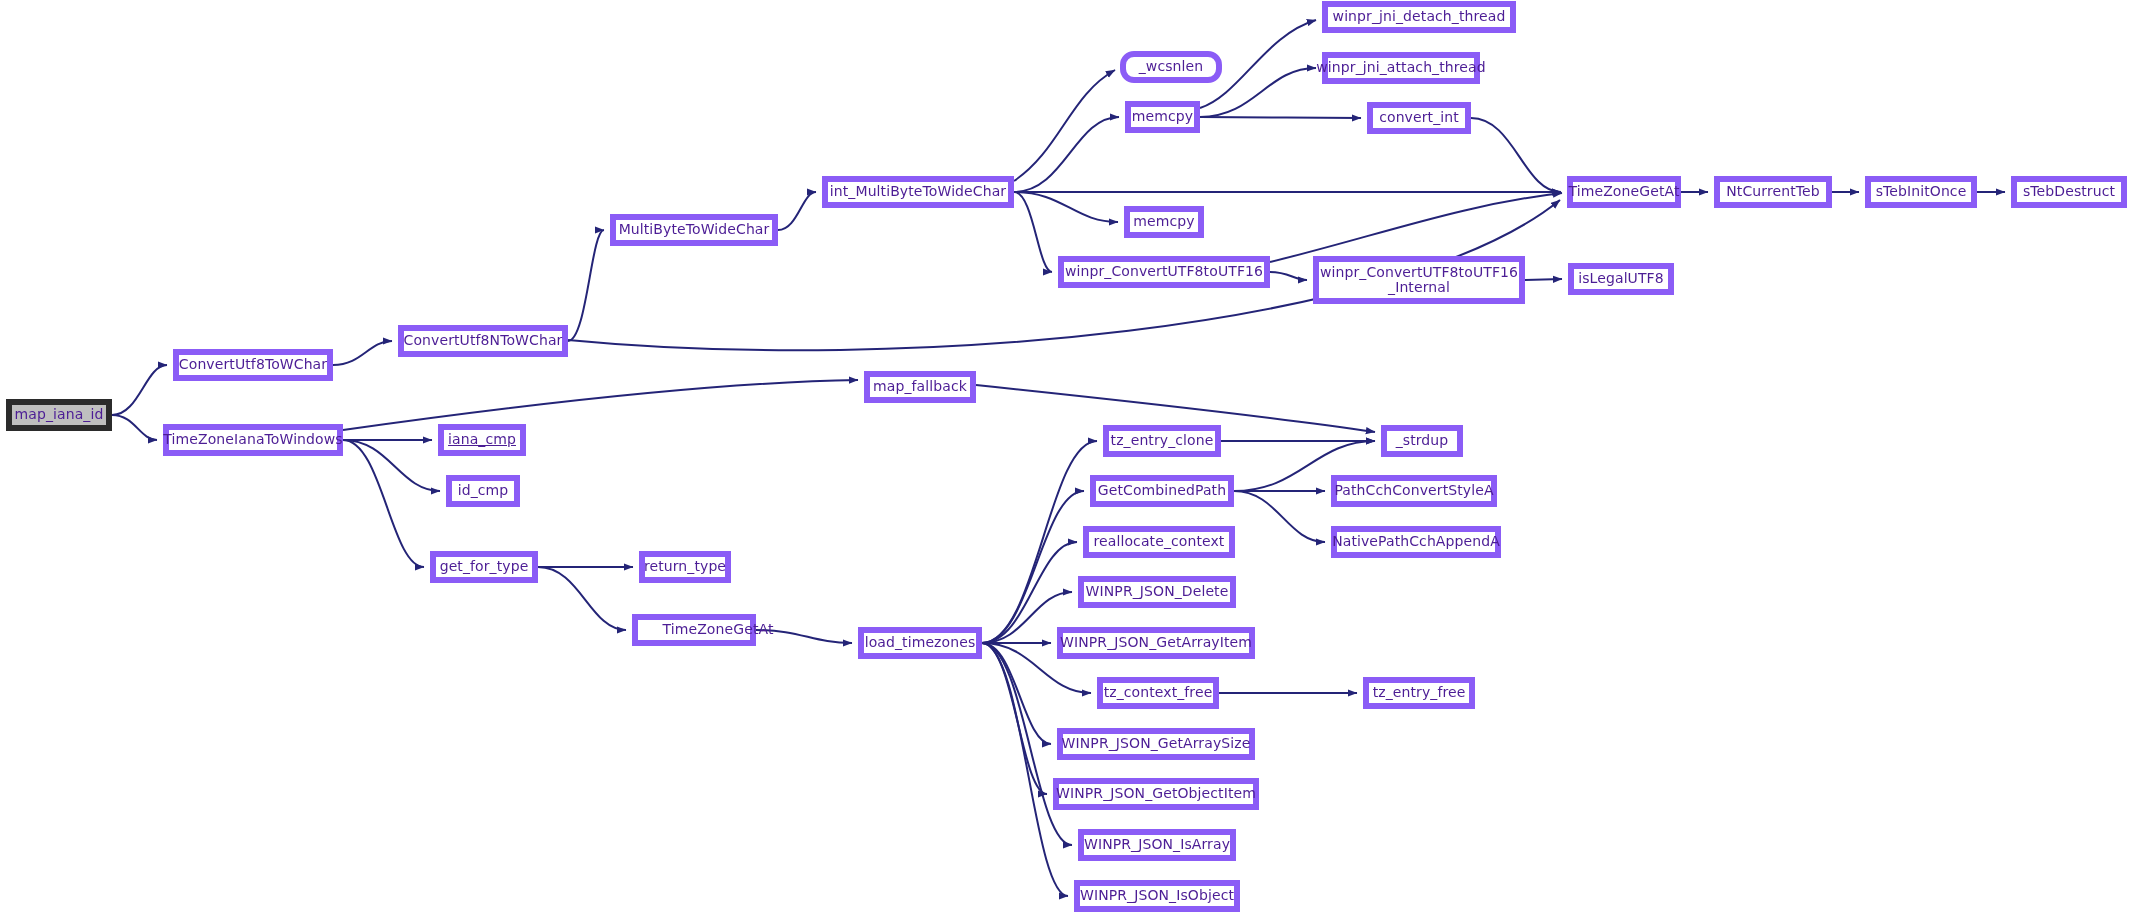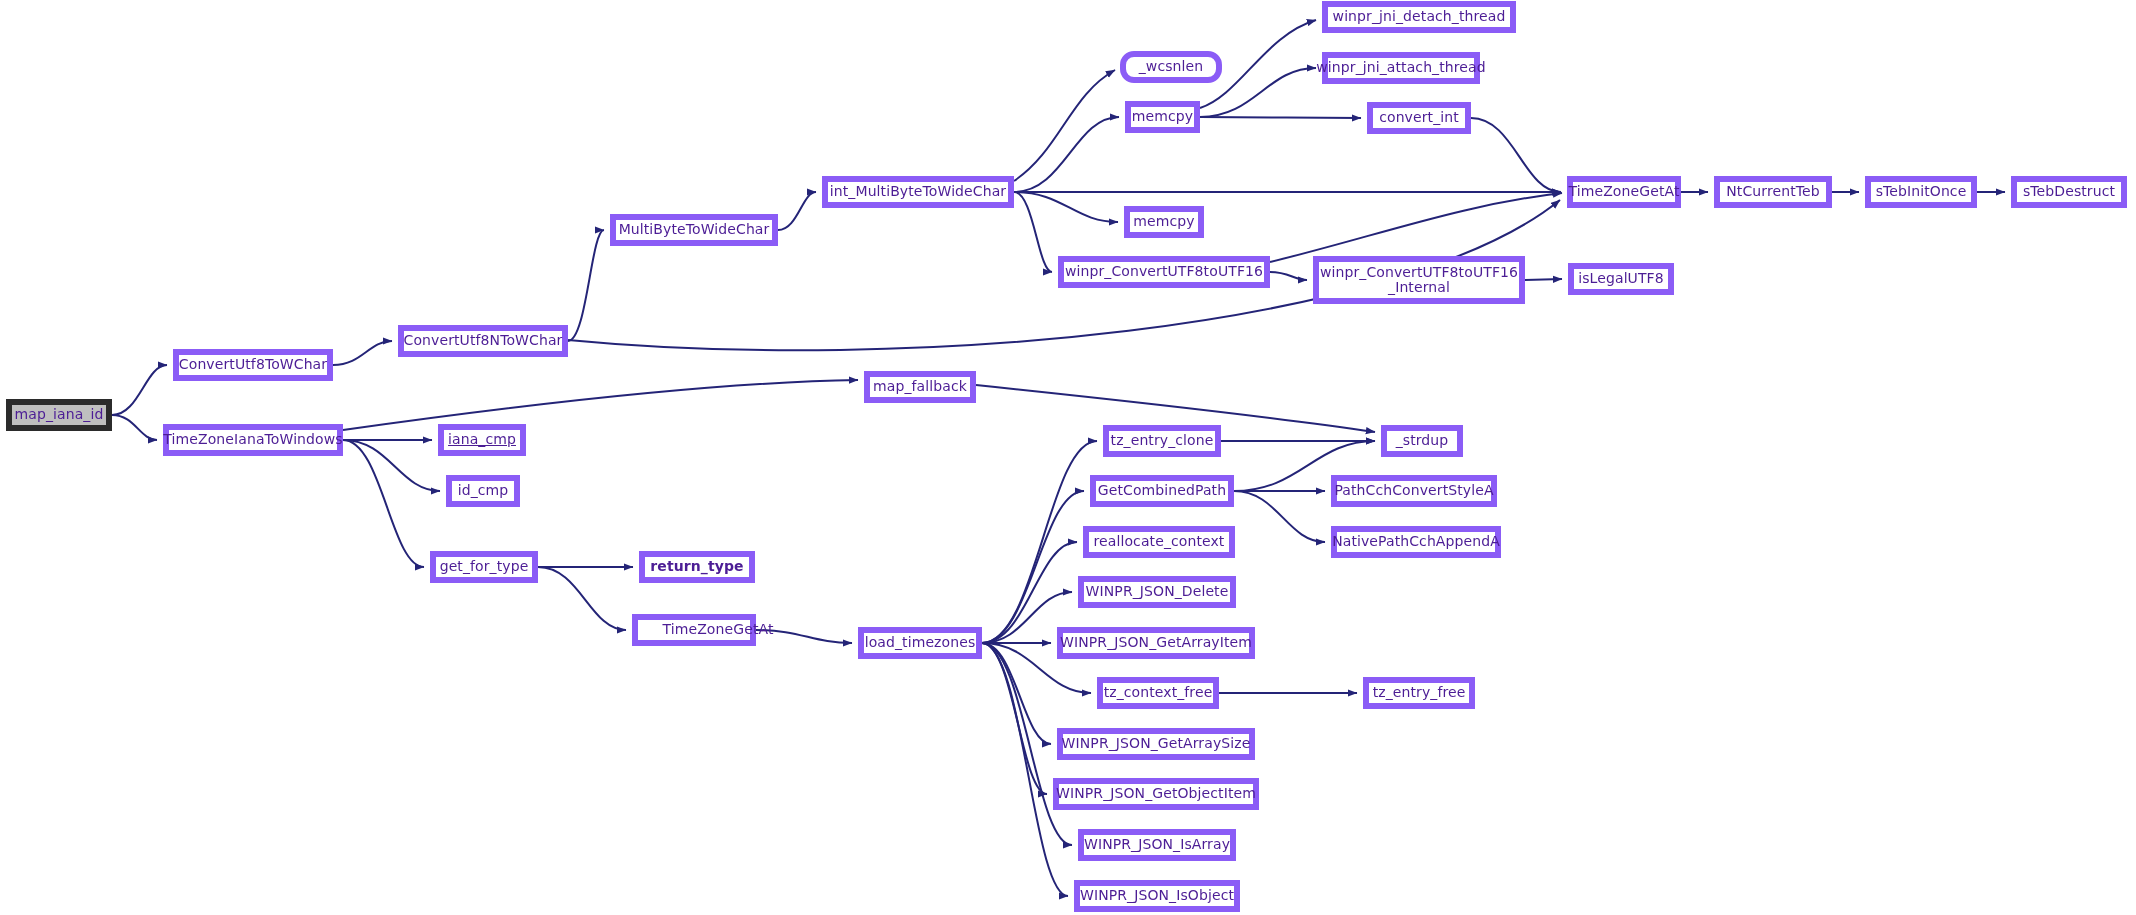--- a/index.html
+++ b/index.html
@@ -124,21 +124,21 @@
 _Internal</span></div>
       <div class="node" style="left: 1568px; top: 263px; width: 106px; height: 32px;"><span class="label">isLegalUTF8</span></div>
       <div class="node" style="left: 1567px; top: 176px; width: 114px; height: 32px;"><span class="label">TimeZoneGetAt</span></div>
       <div class="node" style="left: 1714px; top: 176px; width: 118px; height: 32px;"><span class="label">NtCurrentTeb</span></div>
       <div class="node" style="left: 1865px; top: 176px; width: 112px; height: 32px;"><span class="label">sTebInitOnce</span></div>
       <div class="node" style="left: 2011px; top: 176px; width: 116px; height: 32px;"><span class="label">sTebDestruct</span></div>
       <div class="node" style="left: 864px; top: 371px; width: 112px; height: 32px;"><span class="label">map_fallback</span></div>
       <div class="node" style="left: 438px; top: 424px; width: 88px; height: 32px; text-decoration: underline;"><span class="label">iana_cmp</span></div>
       <div class="node" style="left: 446px; top: 475px; width: 74px; height: 32px;"><span class="label">id_cmp</span></div>
       <div class="node" style="left: 430px; top: 551px; width: 108px; height: 32px;"><span class="label">get_for_type</span></div>
-      <div class="node" style="left: 639px; top: 551px; width: 116px; height: 32px; font-weight: bold;"><span class="label">return_type</span></div>
+      <div class="node" style="left: 639px; top: 551px; width: 92px; height: 32px;"><span class="label">return_type</span></div>
       <div class="node" style="left: 632px; top: 614px; width: 124px; height: 32px; padding-left: 48px;"><span class="label">TimeZoneGetAt</span></div>
       <div class="node" style="left: 858px; top: 627px; width: 124px; height: 32px;"><span class="label">load_timezones</span></div>
       <div class="node" style="left: 1103px; top: 425px; width: 118px; height: 32px;"><span class="label">tz_entry_clone</span></div>
       <div class="node" style="left: 1090px; top: 475px; width: 144px; height: 32px;"><span class="label">GetCombinedPath</span></div>
       <div class="node" style="left: 1083px; top: 526px; width: 152px; height: 32px;"><span class="label">reallocate_context</span></div>
       <div class="node" style="left: 1078px; top: 576px; width: 158px; height: 32px;"><span class="label">WINPR_JSON_Delete</span></div>
       <div class="node" style="left: 1057px; top: 627px; width: 198px; height: 32px;"><span class="label">WINPR_JSON_GetArrayItem</span></div>
       <div class="node" style="left: 1097px; top: 677px; width: 122px; height: 32px;"><span class="label">tz_context_free</span></div>
       <div class="node" style="left: 1057px; top: 728px; width: 198px; height: 32px;"><span class="label">WINPR_JSON_GetArraySize</span></div>
       <div class="node" style="left: 1053px; top: 778px; width: 206px; height: 32px;"><span class="label">WINPR_JSON_GetObjectItem</span></div>

